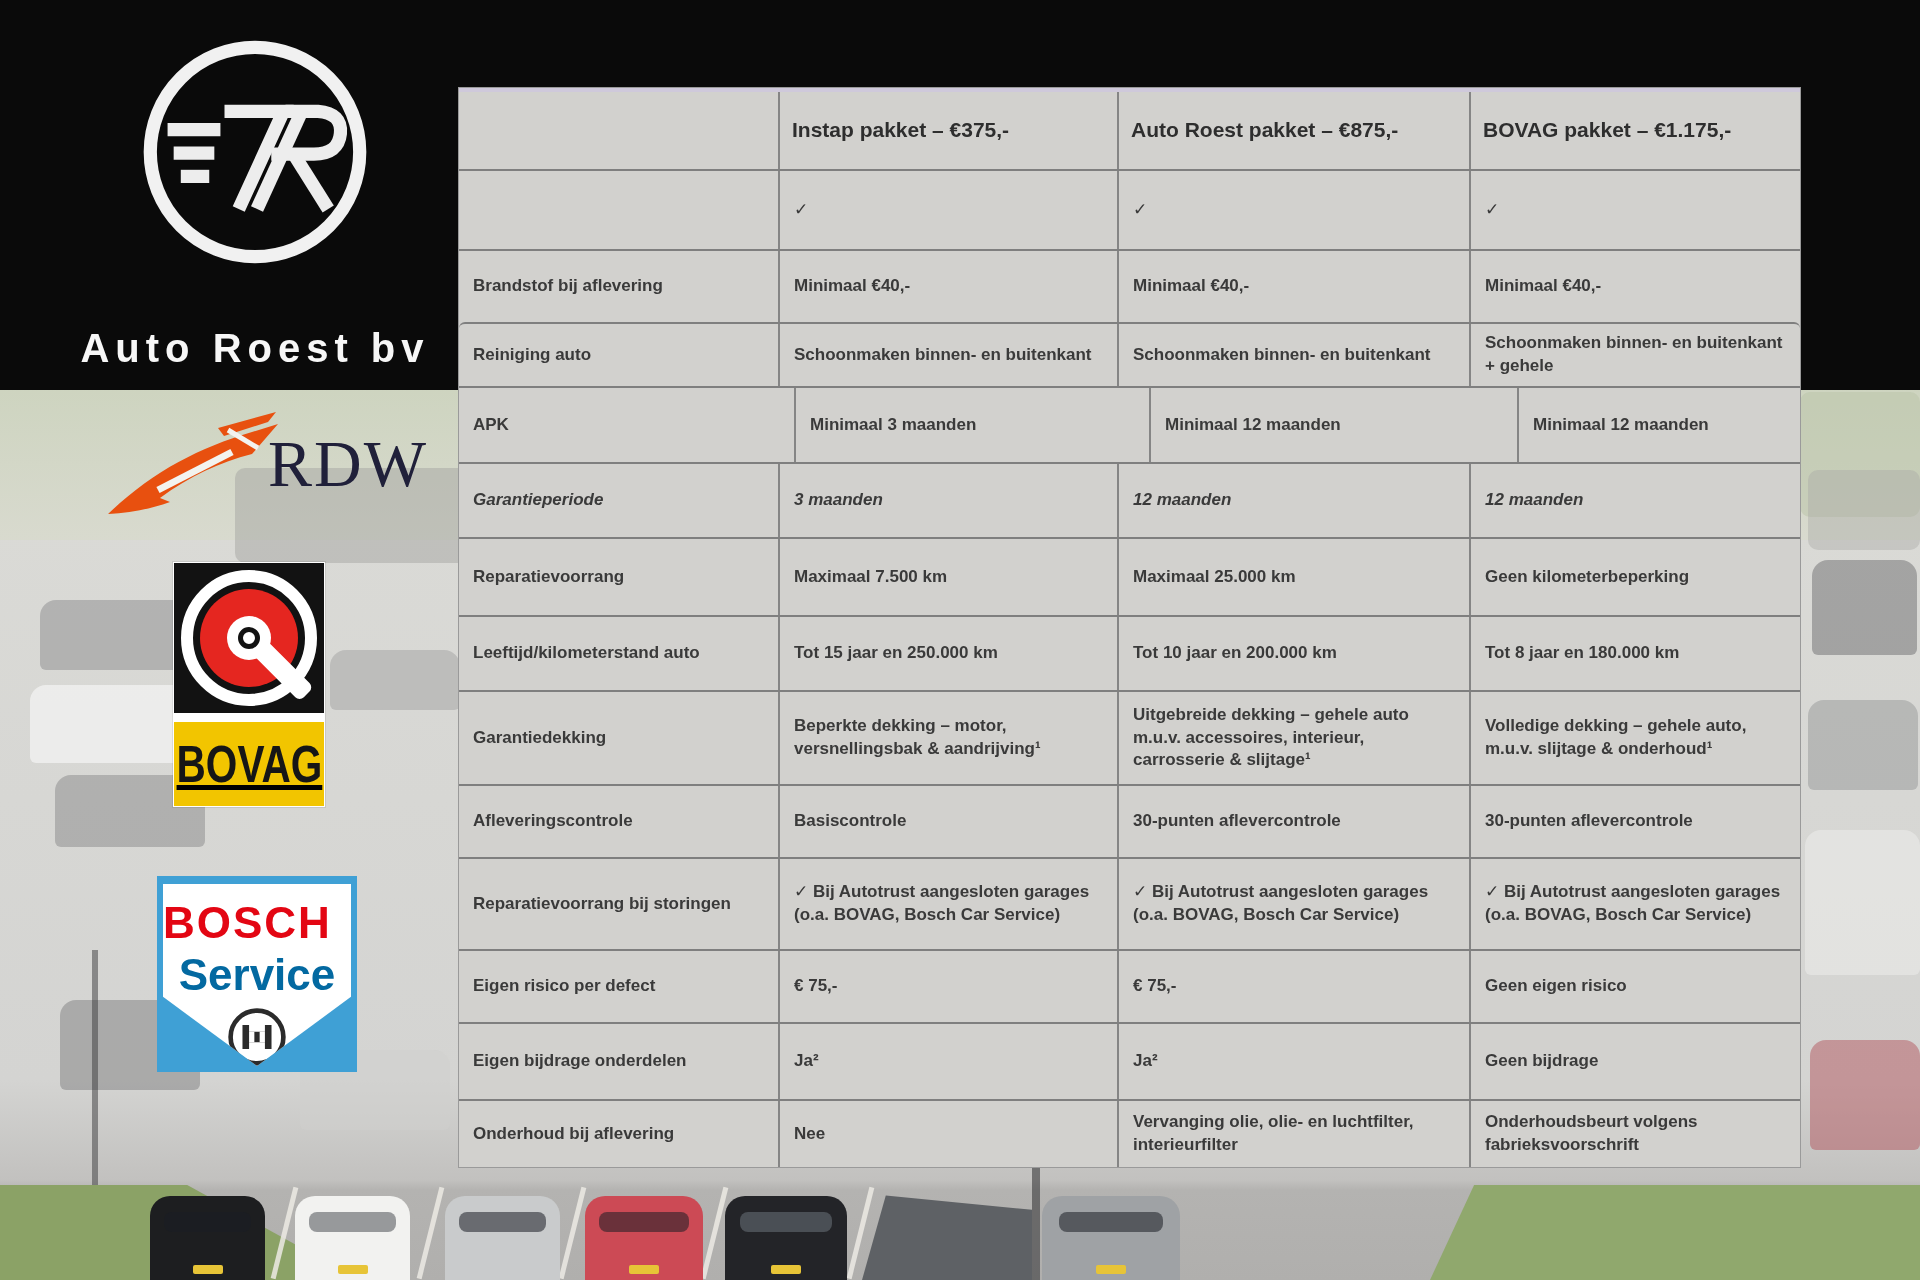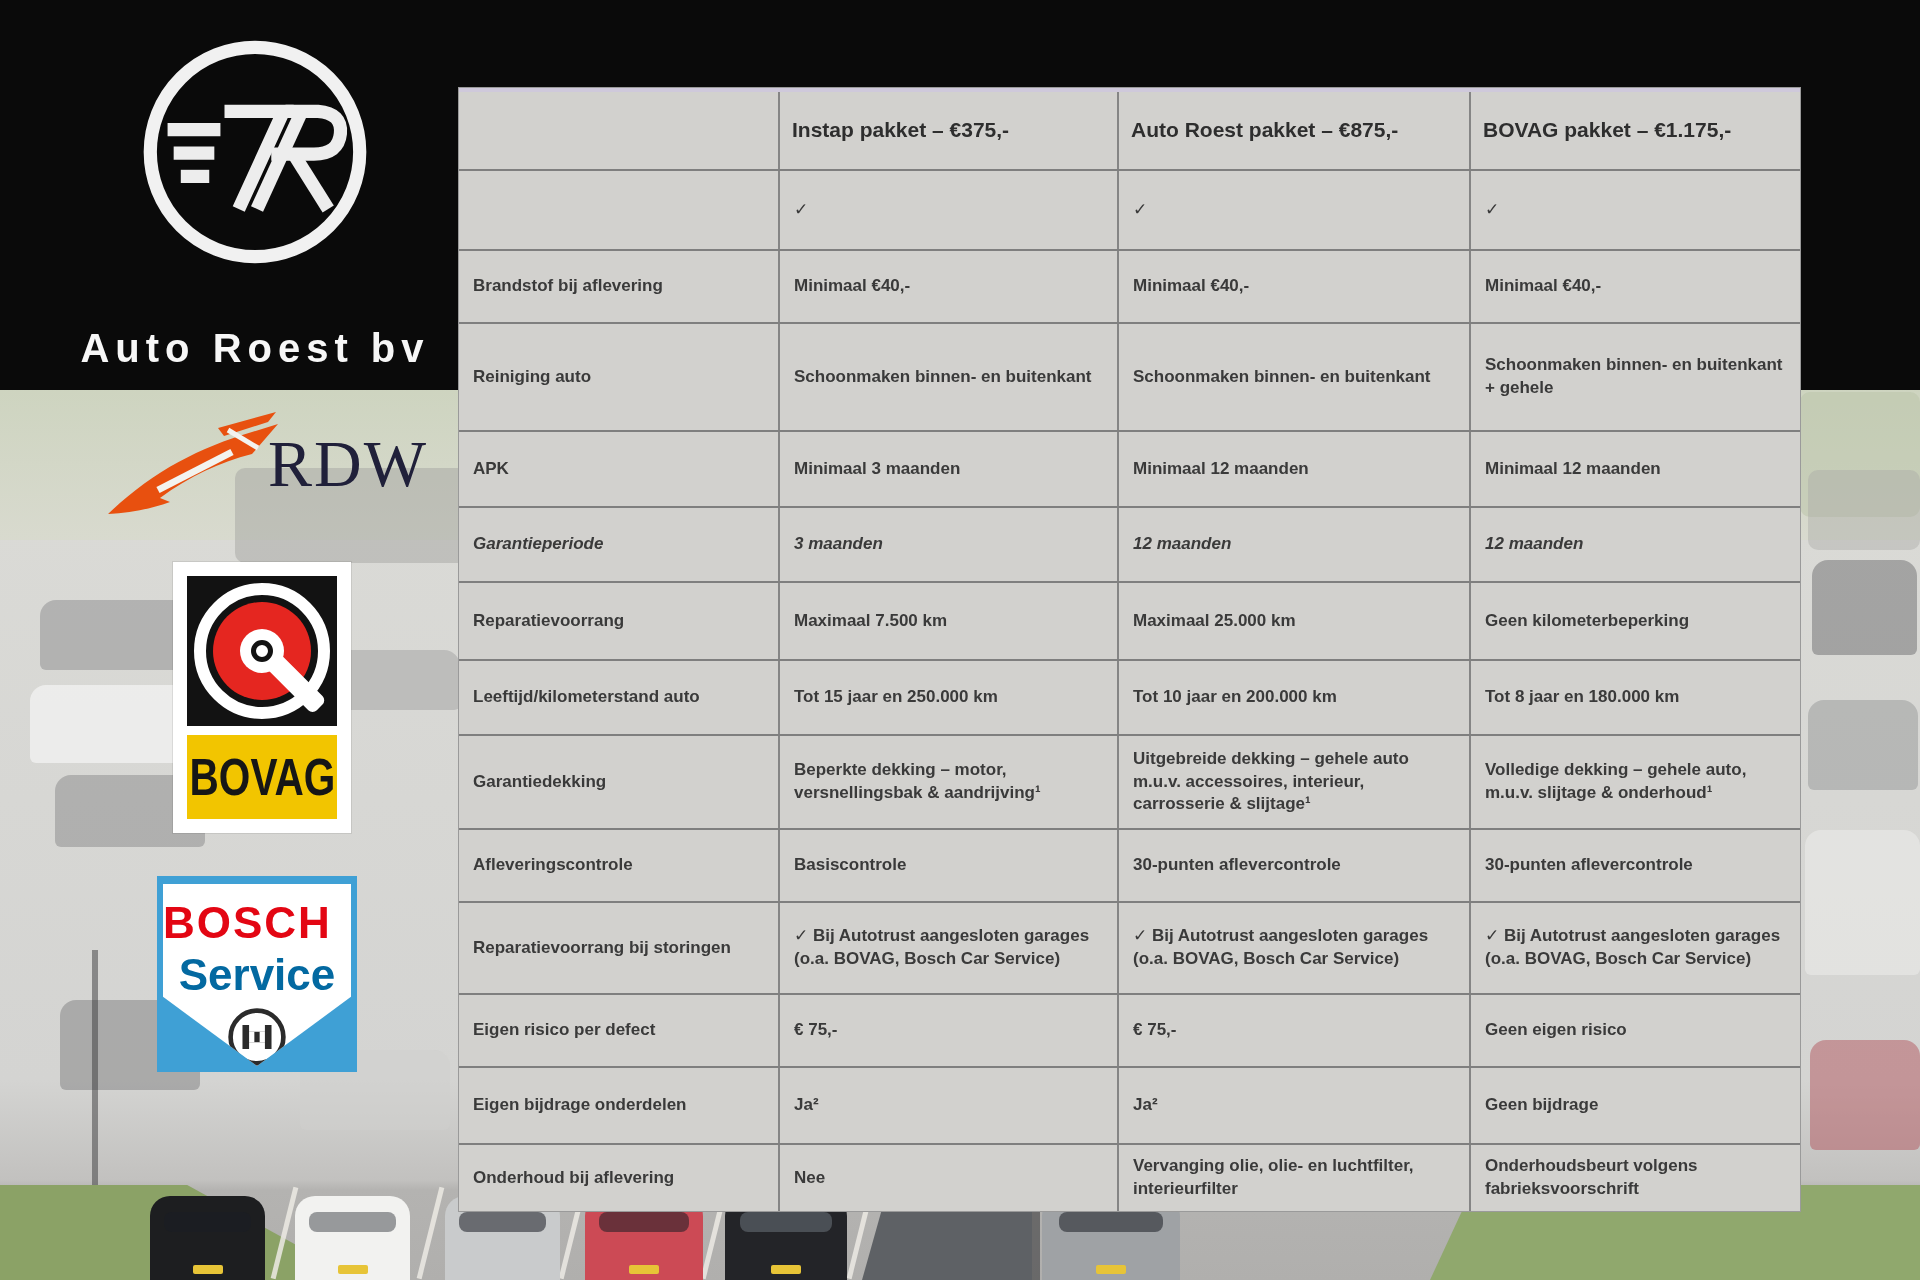--- a/index.html
+++ b/index.html
@@ -28,21 +28,21 @@
   .brand-logo{position:absolute;left:133px;top:30px;}
   .brand-name{position:absolute;left:60px;top:326px;width:390px;text-align:center;
       color:#f7f7f7;font-size:40px;font-weight:bold;letter-spacing:6px;}
 
   
   .rdw{position:absolute;left:100px;top:408px;width:310px;height:130px;}
   .rdw-text{position:absolute;left:168px;top:18px;font-family:"Liberation Serif","DejaVu Serif",serif;
       font-size:66px;color:#20203a;letter-spacing:2px;}
 
   
-  .bovag{position:absolute;left:173px;top:562px;width:150px;background:#fff;padding:14px;box-shadow:0 0 0 1px rgba(0,0,0,.08);}
+  .bovag{position:absolute;left:173px;top:562px;width:150px;background:#fff;padding:1px;box-shadow:0 0 0 1px rgba(0,0,0,.08);text-decoration:underline;}
   .bovag-q{position:relative;width:150px;height:150px;background:#121212;overflow:hidden;}
   .bovag-ring{position:absolute;left:7px;top:7px;width:112px;height:112px;border:12px solid #fff;border-radius:50%;}
   .bovag-red{position:absolute;left:26px;top:26px;width:98px;height:98px;background:#e52620;border-radius:50%;}
   .bovag-handle{position:absolute;left:68px;top:70px;width:20px;height:84px;background:#fff;border-radius:6px;
       transform:rotate(-45deg);transform-origin:50% 8%;}
   .bovag-hub{position:absolute;left:53px;top:53px;width:44px;height:44px;background:#fff;border-radius:50%;}
   .bovag-hub::after{content:"";position:absolute;left:11px;top:11px;width:12px;height:12px;border:5px solid #121212;border-radius:50%;}
   .bovag-yellow{margin-top:9px;height:84px;background:#f2c500;display:flex;align-items:center;justify-content:center;}
   .bovag-word{font-size:52px;font-weight:bold;color:#161616;transform:scaleX(.78);letter-spacing:0px;}
 
@@ -190,28 +190,28 @@
       <div class="tcell">✓</div>
     </div>
 
     <div class="trow" style="height:73px;">
       <div class="tcell">Brandstof bij aflevering</div>
       <div class="tcell">Minimaal €40,-</div>
       <div class="tcell">Minimaal €40,-</div>
       <div class="tcell">Minimaal €40,-</div>
     </div>
 
-    <div class="trow" style="height:108px;">
+    <div class="trow" style="height:64px;border-radius:6px;">
       <div class="tcell">Reiniging auto</div>
       <div class="tcell">Schoonmaken binnen- en buitenkant</div>
       <div class="tcell">Schoonmaken binnen- en buitenkant</div>
       <div class="tcell">Schoonmaken binnen- en buitenkant + gehele</div>
     </div>
 
-    <div class="trow" style="height:76px;">
+    <div class="trow" style="height:76px;gap:16px;">
       <div class="tcell">APK</div>
       <div class="tcell">Minimaal 3 maanden</div>
       <div class="tcell">Minimaal 12 maanden</div>
       <div class="tcell">Minimaal 12 maanden</div>
     </div>
 
     <div class="trow" style="height:75px;font-style:italic;">
       <div class="tcell">Garantieperiode</div>
       <div class="tcell">3 maanden</div>
       <div class="tcell">12 maanden</div>

